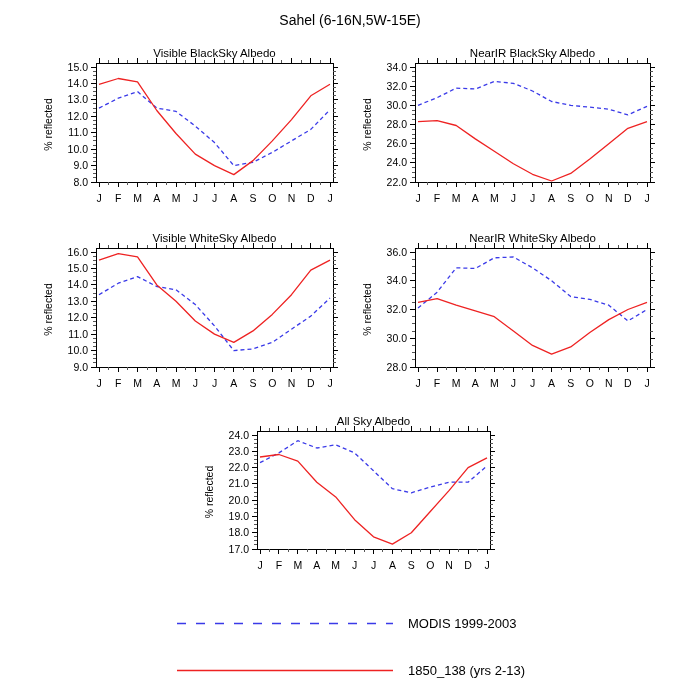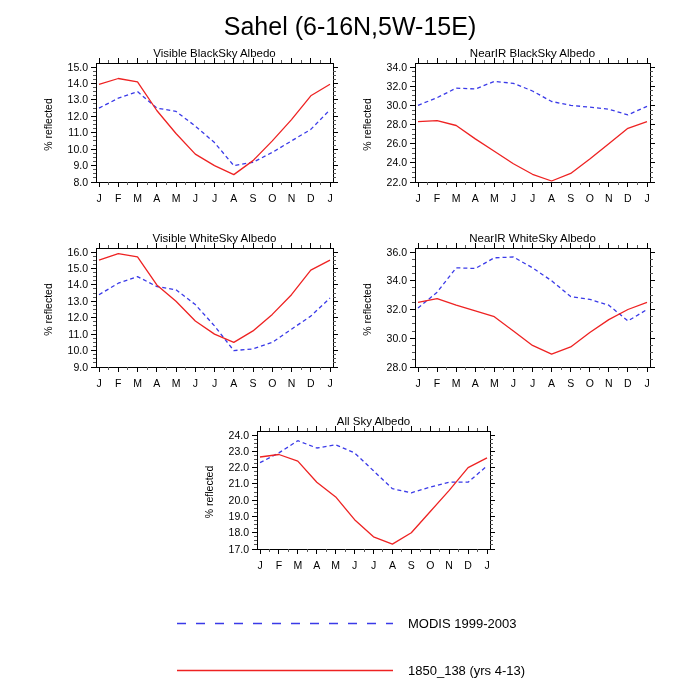--- a/index.html
+++ b/index.html
@@ -1,19 +1,19 @@
 <!DOCTYPE html>
 <html><head>
 <meta charset="utf-8">
 <style>
   html,body{margin:0;padding:0;background:#ffffff;}
   .figure{position:relative;width:700px;height:700px;background:#fff;overflow:hidden;
           font-family:"Liberation Sans",sans-serif;}
   .main-title{position:absolute;left:0;right:0;top:12px;text-align:center;
-              font-size:25px;color:#000;letter-spacing:0px;}
+              font-size:14px;color:#000;letter-spacing:0px;}
   #fig{position:absolute;left:0;top:0;}
   .legend-row{position:absolute;left:176px;display:flex;align-items:center;height:15px;}
   .legend-swatch{display:block;margin-right:14px;}
   .legend-label{font-size:13px;color:#000;white-space:nowrap;}
   svg text{font-family:"Liberation Sans",sans-serif;fill:#000;}
 </style>
 </head>
 <body>
 
 <div class="figure">
@@ -670,16 +670,16 @@
     <div class="legend-row" style="top:616px;">
       <svg class="legend-swatch" width="218" height="15">
         <line x1="1" y1="7.5" x2="217" y2="7.5" stroke="#3a3ae8" stroke-width="1.3" stroke-dasharray="9 10"></line>
       </svg>
       <span class="legend-label">MODIS 1999-2003</span>
     </div>
     <div class="legend-row" style="top:663px;">
       <svg class="legend-swatch" width="218" height="15">
         <line x1="1" y1="7.5" x2="217" y2="7.5" stroke="#ee2222" stroke-width="1.3"></line>
       </svg>
-      <span class="legend-label">1850_138 (yrs 4-13)</span>
+      <span class="legend-label">1850_138 (yrs 2-13)</span>
     </div>
   </div>
 </div>
 
 </body></html>

